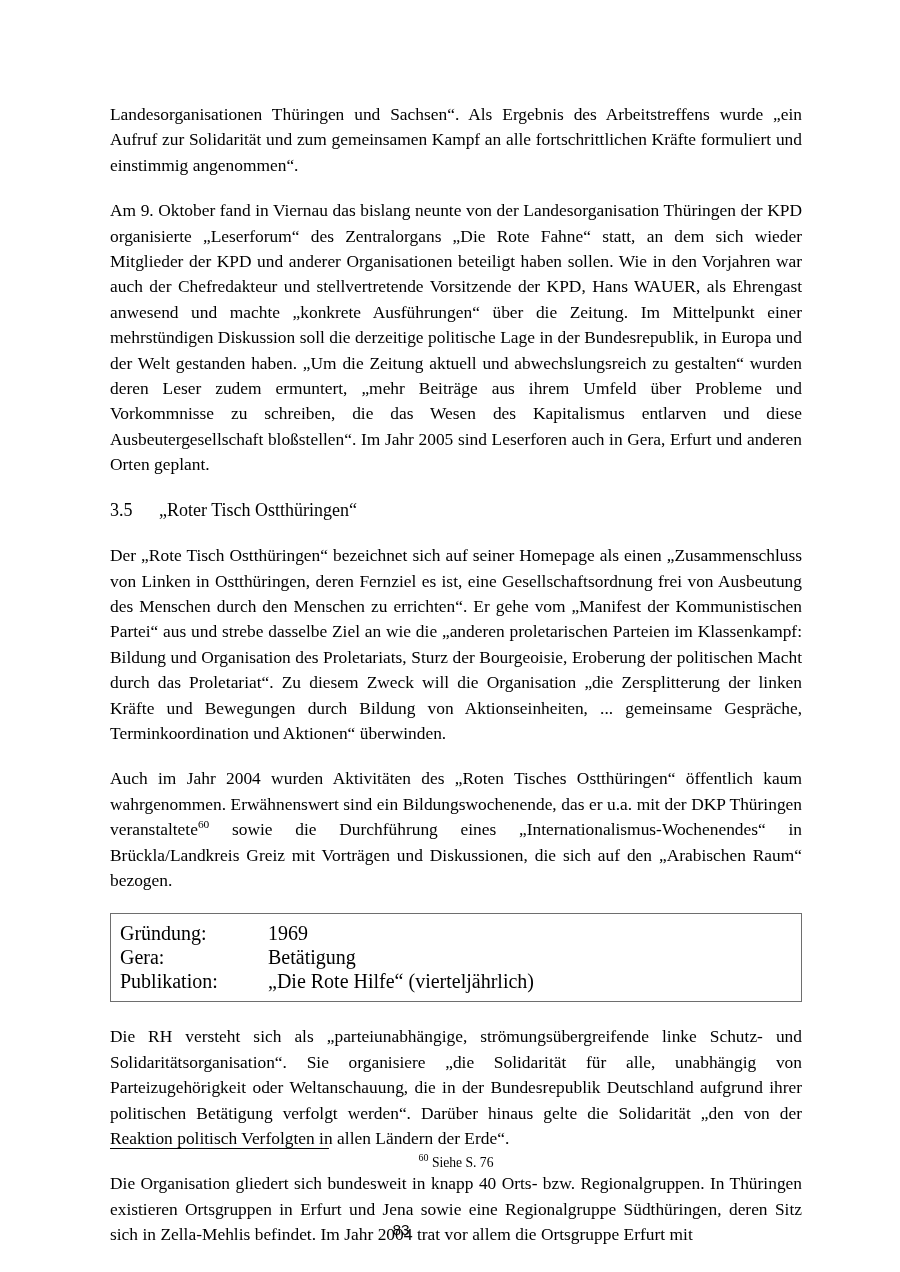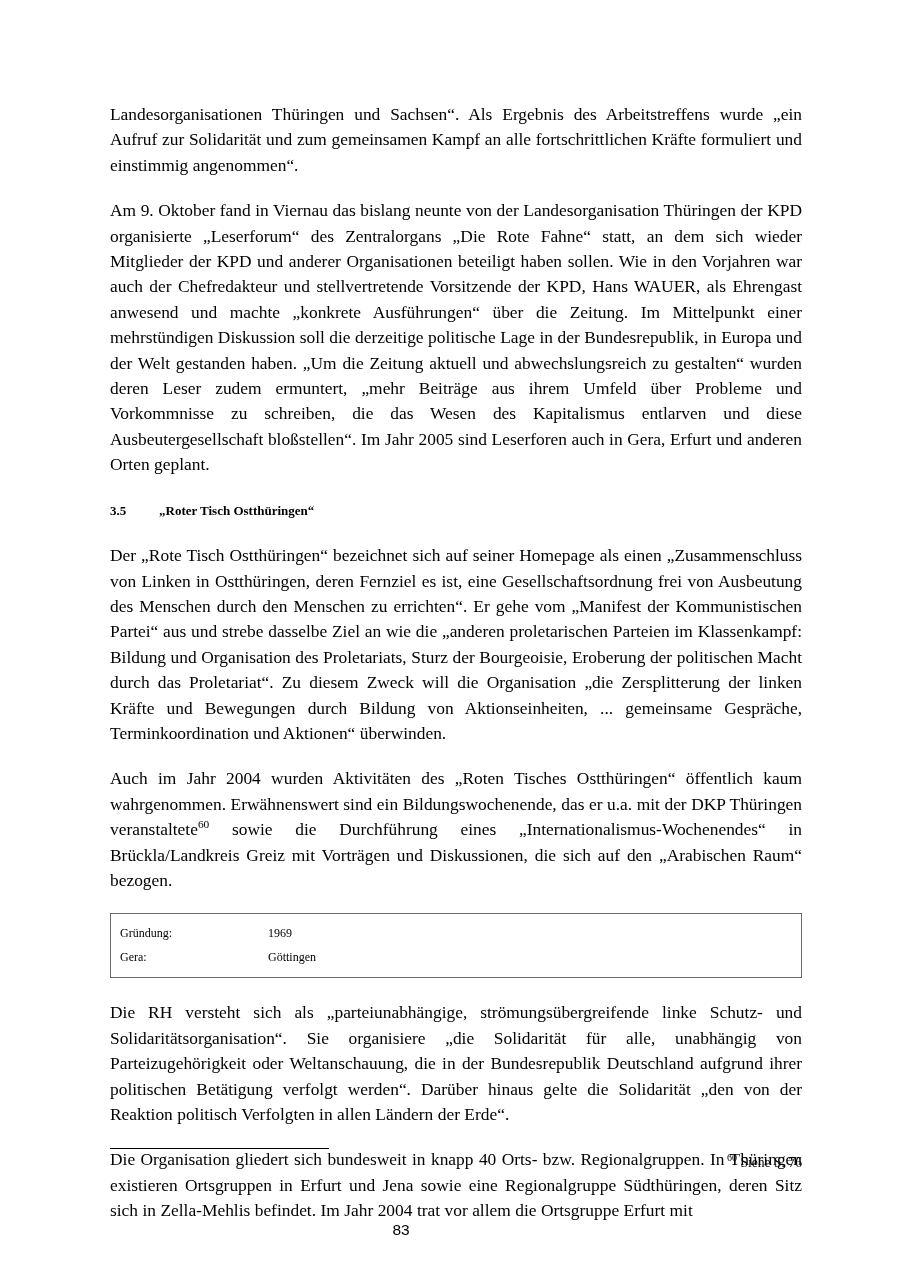--- a/index.html
+++ b/index.html
@@ -38,23 +38,23 @@
     text-align: justify;
     text-justify: inter-word;
     hyphens: none;
     word-spacing: 0.1px;
   }
   p.para:last-child {
     margin-bottom: 0;
   }
   h2.heading {
     margin: 13px 0 20px 0;
-    font-size: 13px;
+    font-size: 18px;
     line-height: 25.4px;
-    font-weight: bold;
+    font-weight: normal;
     text-align: left;
   }
   h2.heading .num {
     display: inline-block;
     width: 49px;
   }
   sup.fnref {
     font-size: 11.4px;
     vertical-align: super;
     line-height: 0;
@@ -64,21 +64,21 @@
     border: 1px solid #6e6e6e;
     margin: 0 0 22px 0;
     padding: 7px 0 8px 0;
     width: 692px;
   }
   .infobox table {
     border-collapse: collapse;
     width: 100%;
   }
   .infobox td {
-    font-size: 12px;
+    font-size: 20px;
     line-height: 24px;
     padding: 0;
     vertical-align: baseline;
     margin-top: 48px;
   }
   .infobox td.label {
     width: 148px;
     padding-left: 9px;
   }
   .infobox td.value {
@@ -94,21 +94,21 @@
     width: 219px;
     height: 0;
     border: none;
     border-top: 1.3px solid #000000;
     margin: 0 0 5px 0;
   }
   .footnote {
     font-size: 13.6px;
     line-height: 17px;
     margin: 0;
-    text-align: right;
+    text-align: center;
   }
   .footnote sup {
     font-size: 10px;
     vertical-align: super;
     line-height: 0;
   }
   .page-number {
     position: absolute;
     left: 0;
     top: 1220px;
@@ -141,21 +141,25 @@
 
     <div class="infobox">
       <table>
         <tbody>
           <tr>
             <td class="label">Gründung:</td>
             <td class="value">1969</td>
           </tr>
           <tr>
             <td class="label">Gera:</td>
-            <td class="value">Göttingen</td>
+            <td class="value">Betätigung</td>
+          </tr>
+          <tr>
+            <td class="label">Publikation:</td>
+            <td class="value">„Die Rote Hilfe“ (vierteljährlich)</td>
           </tr>
         </tbody>
       </table>
     </div>
 
     <p class="para">Die RH versteht sich als „parteiunabhängige, strömungsübergreifende linke Schutz- und Solidaritätsorganisation“. Sie organisiere „die Solidarität für alle, unabhängig von Parteizugehörigkeit oder Weltanschauung, die in der Bundesrepublik Deutschland aufgrund ihrer politischen Betätigung verfolgt werden“. Darüber hinaus gelte die Solidarität „den von der Reaktion politisch Verfolgten in allen Ländern der Erde“.</p>
 
     <p class="para">Die Organisation gliedert sich bundesweit in knapp 40 Orts- bzw. Regionalgruppen. In Thüringen existieren Ortsgruppen in Erfurt und Jena sowie eine Regionalgruppe Südthüringen, deren Sitz sich in Zella-Mehlis befindet. Im Jahr 2004 trat vor allem die Ortsgruppe Erfurt mit</p>
 
   </div>

